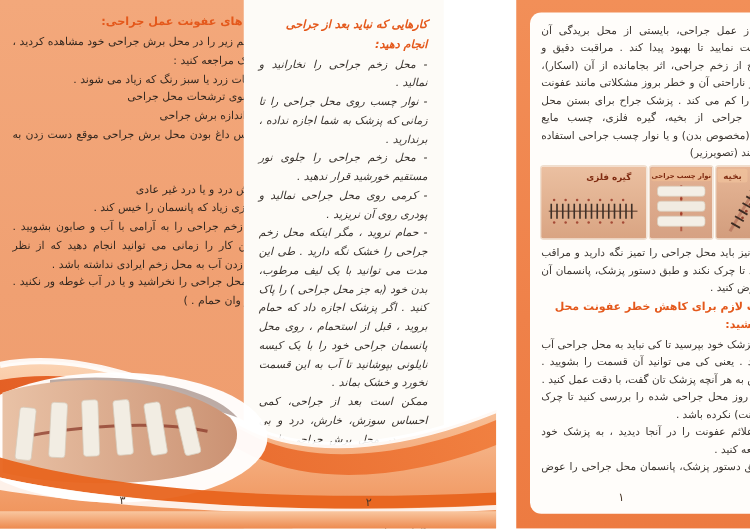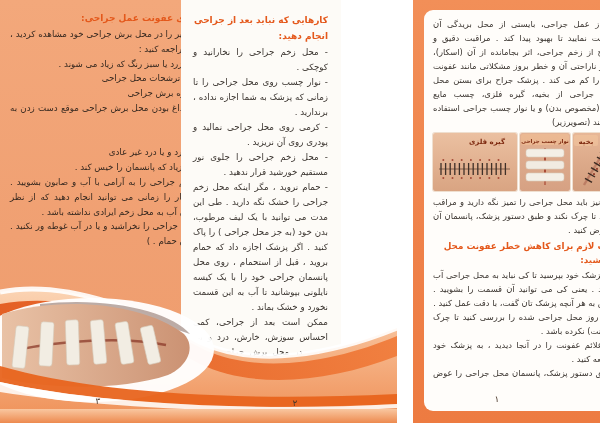--- a/index.html
+++ b/index.html
@@ -2,21 +2,21 @@
 <html lang="fa" dir="rtl"><head>
 <meta charset="utf-8">
 <style>
   * { margin:0; padding:0; box-sizing:border-box; }
   html,body { background:#ffffff; }
   body { font-family:"DejaVu Sans", sans-serif; }
   .page { position:relative; width:600px; height:423px; overflow:hidden; background:#fff; }
 
   .panel { position:absolute; top:0; height:423px; }
   .panel-left   { left:0;     width:234px; background:linear-gradient(180deg,#F3A87B 0%,#F0A072 55%,#EF9C6C 100%); }
-  .panel-middle { left:181px; width:160px; background:#FDFBF7; }
+  .panel-middle { left:195px; width:160px; background:#FDFBF7;font-style:italic; }
   .panel-right  { left:397px; width:225px; background:linear-gradient(180deg,#F28F58 0%,#EF8149 60%,#ED7B41 100%);margin-left:16px; }
 
   .card { position:absolute; left:11px; right:11px; top:10px; bottom:12px;
           background:#FFFDFA; border-radius:9px; padding:7px 9px 14px 9px; overflow:hidden; }
 
   .rtl { direction:rtl; unicode-bidi:embed; }
   .heading { color:#E4581B; font-weight:bold; font-size:8.8px; line-height:14px; text-align:right; margin:2px 0 1px; }
   .body-text p { font-size:8.4px; line-height:14px; color:#3A342F; text-align:justify; text-align-last:right; }
   .panel-middle .body-text p, .panel-left .body-text p { font-size:8.7px; line-height:15px; }
   .panel-middle .heading, .panel-left .heading { font-size:9px; line-height:16px; }
@@ -53,24 +53,24 @@
       <p>- افزایش درد و یا درد غیر عادی</p>
       <p>- خونریزی زیاد که پانسمان را خیس کند .</p>
       <p>- محل زخم جراحی را به آرامی با آب و صابون بشویید . البته این کار را زمانی می توانید انجام دهید که از نظر پزشک، زدن آب به محل زخم ایرادی نداشته باشد .</p>
       <p>- زخم محل جراحی را نخراشید و یا در آب غوطه ور نکنید . (مثلا در وان حمام . )</p>
     </div>
   </div>
 
   <div class="panel panel-middle">
     <div class="text-block-middle rtl body-text">
       <div class="heading">کارهایی که نباید بعد از جراحی انجام دهید:</div>
-      <p>- محل زخم جراحی را نخارانید و کوچکی .</p>
+      <p>- محل زخم جراحی را نخارانید و نمالید .</p>
       <p>- نوار چسب روی محل جراحی را تا زمانی که پزشک به شما اجازه نداده ، برندارید .</p>
+      <p>- محل زخم جراحی را جلوی نور مستقیم خورشید قرار ندهید .</p>
       <p>- کرمی روی محل جراحی نمالید و پودری روی آن نریزید .</p>
-      <p>- محل زخم جراحی را جلوی نور مستقیم خورشید قرار ندهید .</p>
       <p>- حمام نروید ، مگر اینکه محل زخم جراحی را خشک نگه دارید . طی این مدت می توانید با یک لیف مرطوب، بدن خود (به جز محل جراحی ) را پاک کنید . اگر پزشک اجازه داد که حمام بروید ، قبل از استحمام ، روی محل پانسمان جراحی خود را با یک کیسه نایلونی بپوشانید تا آب به این قسمت نخورد و خشک بماند .</p>
       <p>ممکن است بعد از جراحی، کمی احساس سوزش، خارش، درد و بی حسی در محل برش جراحی داشته باشید . همچنین ممکن است کمی ترشح و کبودی و برآمدگی کوچکی در این قسمت مشاهده کنید . البته باید گفت این علائم طبیعی هستند و جای نگرانی ندارد .</p>
       <p>به محل زخم جراحی، الکل ، آب اکسیژنه (پراکسید هیدروژن) و بتادین نزنید . زیرا باعث آسیب بافت و تاخیر در بهبودی زخم می شود .</p>
     </div>
   </div>
 
   <div class="panel panel-right">
     <div class="card rtl body-text">
       <p>بعد از عمل جراحی، بایستی از محل بریدگی آن مراقبت نمایید تا بهبود پیدا کند . مراقبت دقیق و صحیح از زخم جراحی، اثر بجامانده از آن (اسکار)، درد و ناراحتی آن و خطر بروز مشکلاتی مانند عفونت زخم را کم می کند . پزشک جراح برای بستن محل برش جراحی از بخیه، گیره فلزی، چسب مایع بافتی(مخصوص بدن) و یا نوار چسب جراحی استفاده می کند (تصویرزیر)</p>
 

